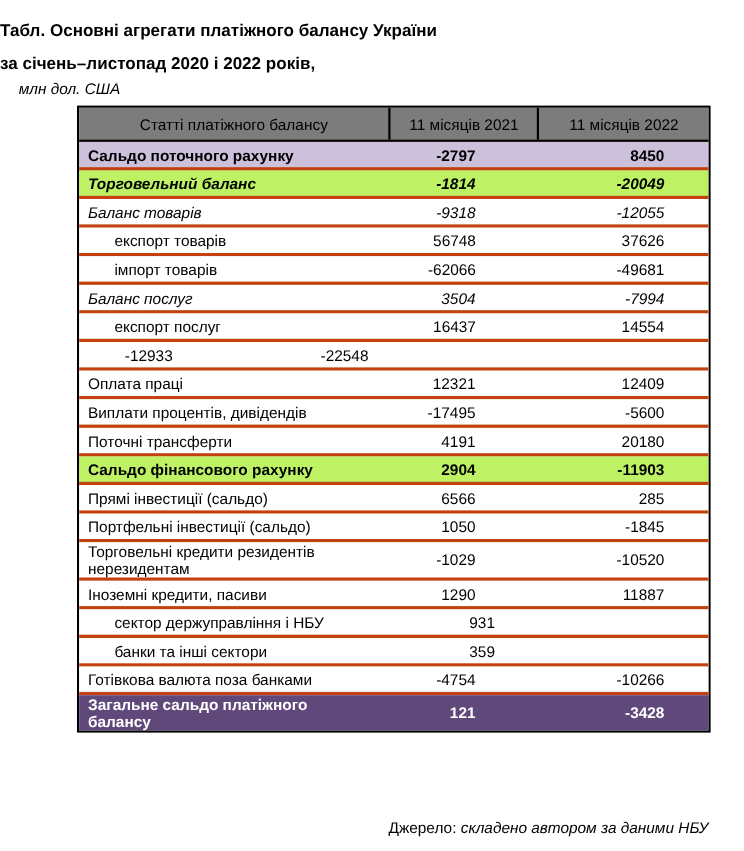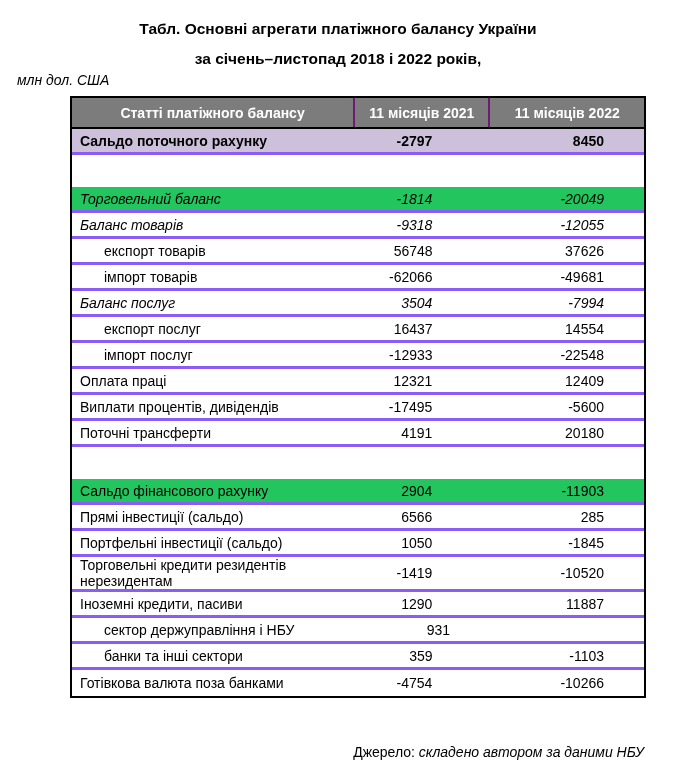--- a/index.html
+++ b/index.html
@@ -10,76 +10,76 @@
     height: 774px;
     background: #ffffff;
     font-family: "Liberation Sans", sans-serif;
     color: #000;
     overflow: hidden;
   }
   .title {
     position: absolute;
     top: 14px; left: 0;
     width: 100%;
-    text-align: center;
+    text-align: left;
     font-weight: bold;
     font-size: 15.5px;
     line-height: 30px;
   }
   .unit-label {
     position: absolute;
     top: 72px; left: 17px;
     font-style: italic;
     font-size: 14px;
   }
   .bp-table {
     position: absolute;
     top: 96px; left: 70px;
     width: 576px;
     border: 2px solid #000;
     font-size: 14px;
   }
-  .t-row { display: flex; min-height: 26px; border-bottom: 3px solid #8b5cf6; background: #fff; }
+  .t-row { display: flex; min-height: 26px; border-bottom: 3px solid #c2410c; background: #fff; }
   .t-row:last-child { border-bottom: none; }
   .t-row .c { display: flex; align-items: center; }
   .c1 { width: 293px; padding-left: 8px; padding-right: 28px; }
   .c2 { width: 141px; justify-content: flex-end; padding-right: 56px; }
   .c3 { width: 162px; justify-content: flex-end; padding-right: 40px; }
   .c2, .c3 { text-align: right; }
   .header-row {
     background: #7C7C7C;
-    color: #ffffff;
-    font-weight: bold;
+    color: #000000;
+    font-weight: normal;
     min-height: 31px;
     border-bottom: 2px solid #000;
   }
   .header-row .c { justify-content: center; padding: 0; text-align: center; }
-  .header-row .c2, .header-row .c3 { border-left: 2px solid #701a75; }
+  .header-row .c2, .header-row .c3 { border-left: 2px solid #000000; }
   .hl-lavender { background: #CCC0DA; font-weight: bold; }
-  .hl-salmon   { background: #22c55e; font-weight: normal; margin-top: 32px; }
+  .hl-salmon   { background: #bef264; font-weight: bold; }
   .hl-purple   { background: #60497A; color: #fff; font-weight: bold; }
   .it { font-style: italic; }
   .indent .c1 { padding-left: 32px; }
   .source-note {
     position: absolute;
     top: 744px; left: 0;
     width: 644px;
     text-align: right;
     font-size: 14px;
   }
   .source-note .src-text { font-style: italic; }
 </style>
 </head>
 <body>
 
 <div class="page">
 
   <div class="title">
     <div>Табл. Основні агрегати платіжного балансу України</div>
-    <div>за січень–листопад 2018 і 2022 років,</div>
+    <div>за січень–листопад 2020 і 2022 років,</div>
   </div>
 
   <div class="unit-label">млн дол. США</div>
 
   <div class="bp-table">
 
     <div class="t-row header-row">
       <div class="c c1">Статті платіжного балансу</div>
       <div class="c c2">11 місяців 2021</div>
       <div class="c c3">11 місяців 2022</div>
@@ -121,21 +121,20 @@
       <div class="c c3">-7994</div>
     </div>
 
     <div class="t-row indent">
       <div class="c c1">експорт послуг</div>
       <div class="c c2">16437</div>
       <div class="c c3">14554</div>
     </div>
 
     <div class="t-row indent">
-      <div class="c c1">імпорт послуг</div>
       <div class="c c2">-12933</div>
       <div class="c c3">-22548</div>
     </div>
 
     <div class="t-row">
       <div class="c c1">Оплата праці</div>
       <div class="c c2">12321</div>
       <div class="c c3">12409</div>
     </div>
 
@@ -164,47 +163,51 @@
     </div>
 
     <div class="t-row">
       <div class="c c1">Портфельні інвестиції (сальдо)</div>
       <div class="c c2">1050</div>
       <div class="c c3">-1845</div>
     </div>
 
     <div class="t-row">
       <div class="c c1">Торговельні кредити резидентів нерезидентам</div>
-      <div class="c c2">-1419</div>
+      <div class="c c2">-1029</div>
       <div class="c c3">-10520</div>
     </div>
 
     <div class="t-row">
       <div class="c c1">Іноземні кредити, пасиви</div>
       <div class="c c2">1290</div>
       <div class="c c3">11887</div>
     </div>
 
     <div class="t-row indent">
       <div class="c c1">сектор держуправління і НБУ</div>
       <div class="c c2">931</div>
     </div>
 
     <div class="t-row indent">
       <div class="c c1">банки та інші сектори</div>
       <div class="c c2">359</div>
-      <div class="c c3">-1103</div>
     </div>
 
     <div class="t-row">
       <div class="c c1">Готівкова валюта поза банками</div>
       <div class="c c2">-4754</div>
       <div class="c c3">-10266</div>
     </div>
 
+    <div class="t-row hl-purple">
+      <div class="c c1">Загальне сальдо платіжного балансу</div>
+      <div class="c c2">121</div>
+      <div class="c c3">-3428</div>
+    </div>
 
   </div>
 
   <div class="source-note">
     <span>Джерело: </span><span class="src-text">складено автором за даними НБУ</span>
   </div>
 
 </div>
 
 </body></html>

